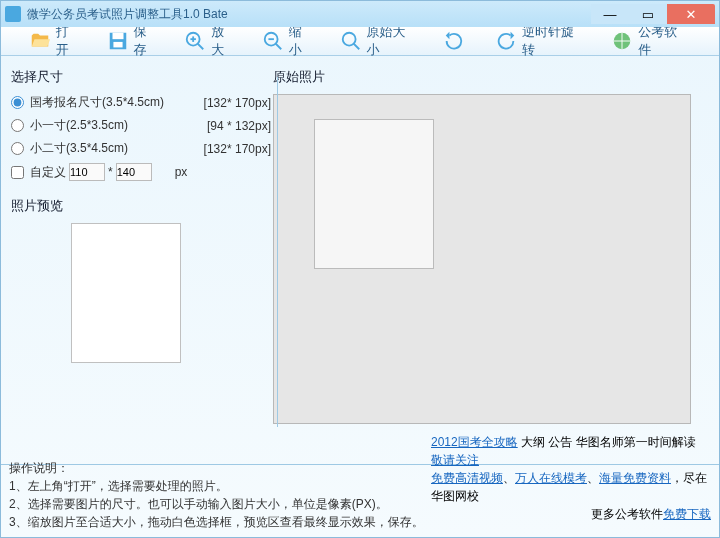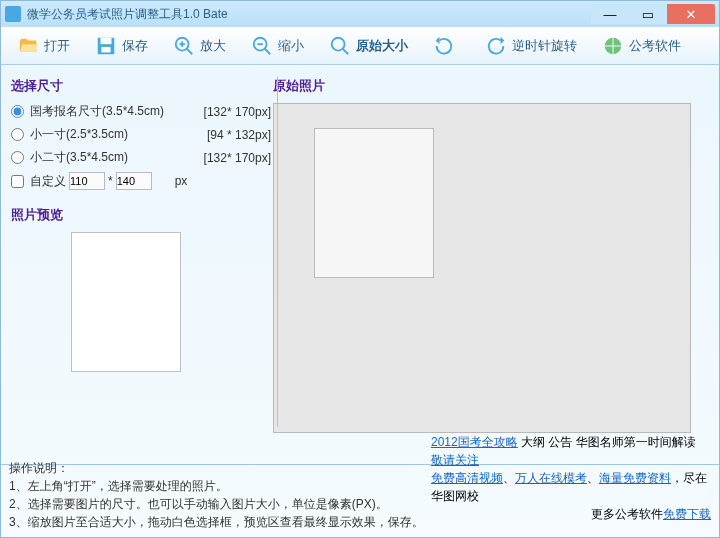--- a/index.html
+++ b/index.html
@@ -5,28 +5,28 @@
 *{box-sizing:border-box;margin:0;padding:0;font-family:"Microsoft YaHei","SimSun",sans-serif}
 body{width:720px;height:538px;background:linear-gradient(to bottom,#eaf6fd,#f5fbfe);overflow:hidden;position:relative;border:1px solid #8cbbdb}
 .titlebar{height:26px;background:linear-gradient(to bottom,#cdeafb,#b8e0f8);display:flex;align-items:center;padding:0 4px;position:relative}
 .title-icon{width:16px;height:16px;background:#4aa8e0;margin-right:6px;border-radius:2px}
 .title-text{font-size:12px;color:#2a5f8a;flex:1}
 .win-btns{display:flex;gap:0}
 .win-btn{width:38px;height:20px;display:flex;align-items:center;justify-content:center;font-size:13px;cursor:pointer}
 .win-btn.min{background:#c8e6f9}
 .win-btn.max{background:#c8e6f9}
 .win-btn.close{background:#e96f60;color:#fff;width:48px;border-top-right-radius:2px}
-.toolbar{height:38px;background:linear-gradient(to bottom,#fff,#e6f3fc);border-bottom:1px solid #a9cfe8;display:flex;align-items:center;padding:0 4px}
+.toolbar{height:29px;background:linear-gradient(to bottom,#fff,#e6f3fc);border-bottom:1px solid #a9cfe8;display:flex;align-items:center;padding:0 16px}
 .tool-btn{display:flex;align-items:center;padding:3px 10px;margin-right:2px;cursor:pointer;border:1px solid transparent;border-radius:3px;font-size:13px;color:#2a5f8a}
 .tool-icon{width:24px;height:24px;margin-right:4px;display:flex;align-items:center;justify-content:center}
 .tool-icon svg{width:22px;height:22px}
 .content{display:flex;padding:12px 10px 0 10px;height:374px}
 .left-panel{width:260px}
 .right-panel{flex:1;margin-left:2px}
-.section-title{font-size:13px;font-weight:bold;color:#4c1d95;margin-bottom:8px}
+.section-title{font-size:13px;font-weight:normal;color:#0f172a;margin-bottom:8px}
 .size-options{margin-bottom:16px}
 .radio-row{display:flex;align-items:center;font-size:12px;color:#333;margin-bottom:6px}
 .radio-row input[type=radio]{margin-right:6px;accent-color:#3b8fd4}
 .radio-row .dim{margin-left:auto;color:#333}
 .custom-row{display:flex;align-items:center;font-size:12px;color:#333}
 .custom-row input[type=checkbox]{margin-right:6px}
 .custom-row .ninput{width:36px;height:18px;border:1px solid #bbb;background:#fafafa;text-align:left;margin:0 3px;font-size:11px}
 .preview-area{border:1px solid #c0c0c0;background:#fff;width:110px;height:140px;margin-left:60px;margin-top:8px}
 .original-box{border:1px solid #b8b8b8;background:#e6e6e6;width:418px;height:330px;position:relative}
 .original-inner{position:absolute;left:40px;top:24px;width:120px;height:150px;background:#f6f6f6;border:1px solid #bbb}
@@ -91,21 +91,21 @@
       </span>
     <span>缩小</span>
   </div>
   <div class="tool-btn">
     <span class="tool-icon">
         <svg viewBox="0 0 24 24">
           <circle cx="10" cy="10" r="7" fill="none" stroke="#4aa8e0" stroke-width="2"></circle>
           <line x1="15" y1="15" x2="21" y2="21" stroke="#4aa8e0" stroke-width="2"></line>
         </svg>
       </span>
-    <span style="font-weight:bold">原始大小</span>
+    <span style="font-weight:normal">原始大小</span>
   </div>
   <div class="tool-btn">
     <span class="tool-icon">
         <svg viewBox="0 0 24 24">
           <path fill="none" stroke="#4aa8e0" stroke-width="2" d="M4 12a8 8 0 1 0 3-6"></path>
           <path fill="#4aa8e0" d="M7 2l-4 4 4 4z"></path>
         </svg>
       </span>
   </div>
   <div class="tool-btn">

